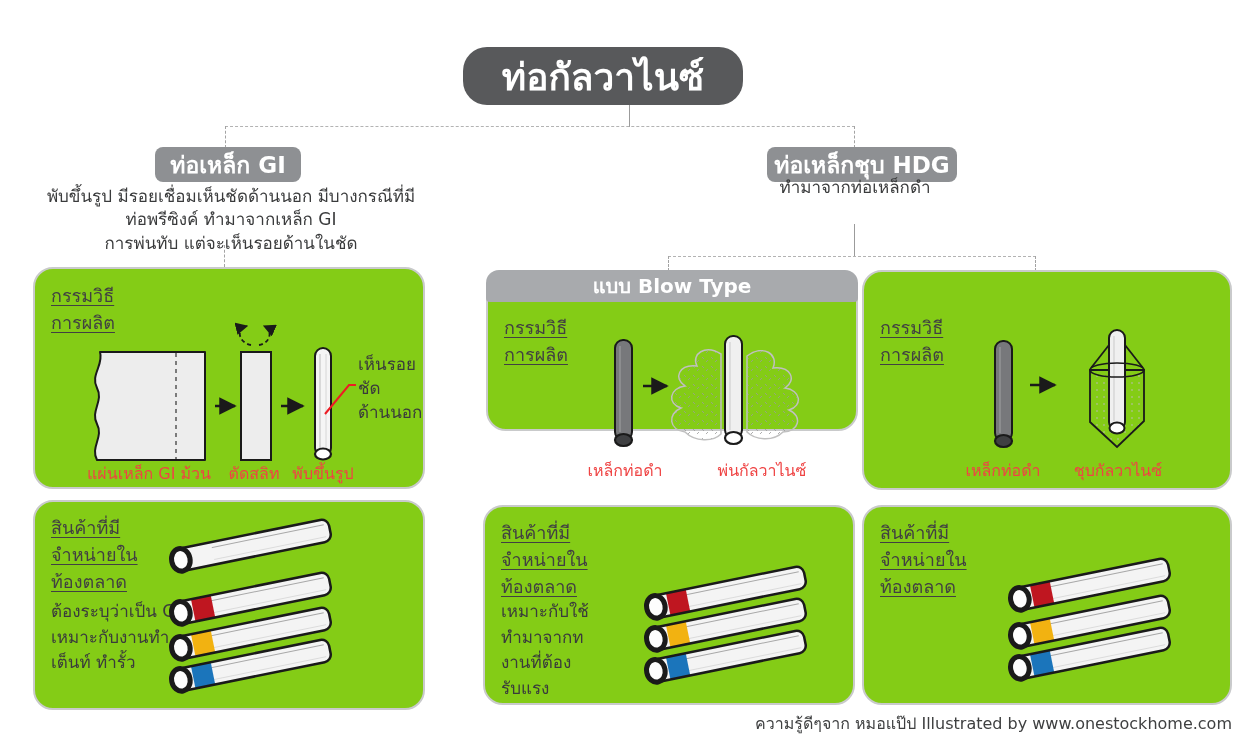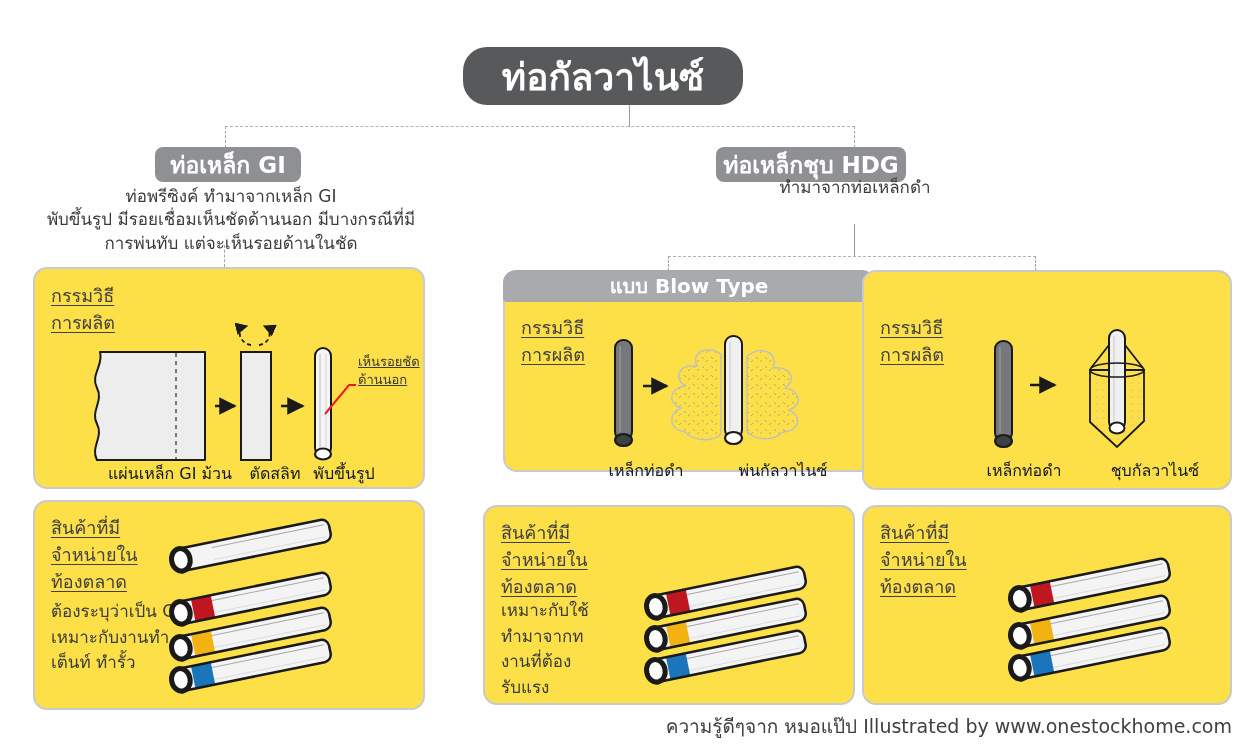--- a/index.html
+++ b/index.html
@@ -13,33 +13,33 @@
 
   
   .title-box{position:absolute;left:463px;top:47px;width:280px;height:58px;background:#58595b;
     border-radius:24px;display:flex;align-items:center;justify-content:center;
     color:#fff;font-size:37px;font-weight:bold;}
   .branch-head{position:absolute;height:35px;background:#8e9093;border-radius:8px;
     display:flex;align-items:center;justify-content:center;color:#fff;font-size:23px;font-weight:bold;}
   .branch-desc{position:absolute;text-align:center;font-size:17px;line-height:1.38;color:#3a3b3c;}
 
   
-  .panel{position:absolute;background:#fde047;border:2px solid #c9cacb;border-radius:14px;box-sizing:border-box;}
+  .panel{position:absolute;background:#84cc16;border:2px solid #c9cacb;border-radius:20px;box-sizing:border-box;}
   .subbar{position:absolute;left:-2px;top:-2px;right:-2px;height:32px;background:#a8aaad;
     border-radius:13px 13px 4px 4px;display:flex;align-items:center;justify-content:center;
     color:#fff;font-size:20px;font-weight:bold;}
   .phead{position:absolute;left:16px;font-size:18px;color:#414042;line-height:1.5;}
   .phead span{display:block;text-decoration:underline;text-underline-offset:3px;}
   .pnote{position:absolute;left:16px;font-size:17px;color:#3a3b3c;line-height:1.5;}
   .pnote span{display:block;}
-  .dlabel{position:absolute;font-size:16px;color:#0f172a;text-align:center;margin-left:21px;}
-  .annot{position:absolute;font-size:13px;color:#3a3b3c;line-height:1.4;text-decoration:underline;}
+  .dlabel{position:absolute;font-size:16px;color:#ef4444;text-align:center;}
+  .annot{position:absolute;font-size:17px;color:#3a3b3c;line-height:1.4;}
   .annot span{display:block;}
 
-  .credit{position:absolute;top:711px;right:17px;font-size:19px;color:#3f4041;}
+  .credit{position:absolute;top:711px;right:17px;font-size:16px;color:#3f4041;}
   svg{position:absolute;overflow:visible;}
 </style>
 </head>
 <body>
 
 <div class="stage">
 
   <svg width="0" height="0">
     <defs>
       <g id="pipe">
@@ -64,22 +64,22 @@
   <div class="vdash" style="left:224px;top:245px;height:22px;"></div>
   <div class="vline" style="left:854px;top:224px;height:33px;"></div>
   <div class="hdash" style="left:668px;top:256px;width:368px;"></div>
   <div class="vdash" style="left:668px;top:256px;height:15px;"></div>
   <div class="vdash" style="left:1035px;top:256px;height:15px;"></div>
 
   <div class="branch-head" style="left:155px;top:147px;width:146px;border-radius:8px;">
     <span>ท่อเหล็ก GI</span>
   </div>
   <div class="branch-desc" style="left:35px;top:185px;width:392px;">
+    <span style="display:block">พับขึ้นรูป มีรอยเชื่อมเห็นชัดด้านนอก มีบางกรณีที่มี</span>
     <span style="display:block">ท่อพรีซิงค์ ทำมาจากเหล็ก GI</span>
-    <span style="display:block">พับขึ้นรูป มีรอยเชื่อมเห็นชัดด้านนอก มีบางกรณีที่มี</span>
     <span style="display:block">การพ่นทับ แต่จะเห็นรอยด้านในชัด</span>
   </div>
 
   <div class="panel" style="left:33px;top:267px;width:392px;height:222px;">
     <div class="phead" style="top:13px;">
       <span>กรรมวิธี</span>
       <span>การผลิต</span>
     </div>
   </div>
   <svg style="left:75px;top:322px;" width="350" height="165" viewBox="0 0 350 165">
@@ -129,28 +129,28 @@
         <use href="#pipe"></use>
       </g>
     <g transform="translate(6,130) rotate(-11.5) scale(0.84)" style="color: rgb(242, 178, 17);">
         <use href="#pipe"></use>
       </g>
     <g transform="translate(6,162) rotate(-11.5) scale(0.84)" style="color: rgb(27, 117, 187);">
         <use href="#pipe"></use>
       </g>
   </svg>
 
-  <div class="branch-head" style="left:716px;top:147px;width:190px;">
+  <div class="branch-head" style="left:767px;top:147px;width:190px;">
     <span>ท่อเหล็กชุบ HDG</span>
   </div>
   <div class="branch-desc" style="left:620px;top:176px;width:470px;">
     <span style="display:block">ทำมาจากท่อเหล็กดำ</span>
   </div>
 
-  <div class="panel" style="left:503px;top:270px;width:372px;height:202px;">
+  <div class="panel" style="left:486px;top:270px;width:372px;height:161px;">
     <div class="subbar">
       <span>แบบ Blow Type</span>
     </div>
     <div class="phead" style="top:42px;">
       <span>กรรมวิธี</span>
       <span>การผลิต</span>
     </div>
   </div>
   <svg style="left:575px;top:328px;" width="270" height="130" viewBox="0 0 270 130">
     <defs>
@@ -195,29 +195,29 @@
     <line x1="75" y1="60" x2="100" y2="60" stroke="#1a1a1a" stroke-width="2.5" marker-end="url(#ah3)"></line>
     <path d="M135,45 L135,97 L162,122 L189,96 L189,45 Z" fill="url(#stip)" stroke="#1a1a1a" stroke-width="1.8"></path>
     <line x1="136" y1="43" x2="154" y2="20" stroke="#1a1a1a" stroke-width="1.8"></line>
     <line x1="188" y1="43" x2="170" y2="20" stroke="#1a1a1a" stroke-width="1.8"></line>
     <rect x="154" y="5" width="16" height="100" rx="8" fill="#f0f0f0" stroke="#1a1a1a" stroke-width="2"></rect>
     <line x1="159" y1="11" x2="159" y2="96" stroke="#c9c9c9" stroke-width="1"></line>
     <ellipse cx="162" cy="103" rx="7.5" ry="5.5" fill="#fff" stroke="#1a1a1a" stroke-width="2"></ellipse>
     <ellipse cx="162" cy="45" rx="27" ry="7" fill="none" stroke="#1a1a1a" stroke-width="1.6"></ellipse>
   </svg>
   <div class="dlabel" style="left:948px;top:458px;width:110px;">เหล็กท่อดำ</div>
-  <div class="dlabel" style="left:1058px;top:458px;width:120px;text-align:right;">ชุบกัลวาไนซ์</div>
+  <div class="dlabel" style="left:1058px;top:458px;width:120px;">ชุบกัลวาไนซ์</div>
 
   <div class="panel" style="left:483px;top:505px;width:372px;height:200px;">
     <div class="phead" style="top:12px;">
       <span>สินค้าที่มี</span>
       <span>จำหน่ายใน</span>
       <span>ท้องตลาด</span>
     </div>
-    <div class="pnote" style="top:92px;font-family:Liberation Mono, monospace;">
+    <div class="pnote" style="top:92px;">
       <span>เหมาะกับใช้</span>
       <span>ทำมาจากท</span>
       <span>งานที่ต้อง</span>
       <span>รับแรง</span>
     </div>
   </div>
   <svg style="left:628px;top:508px;" width="220" height="195" viewBox="0 0 220 195">
     <g transform="translate(13,89) rotate(-11.5) scale(0.84)" style="color: rgb(191, 22, 32);">
         <use href="#pipe"></use>
       </g>

